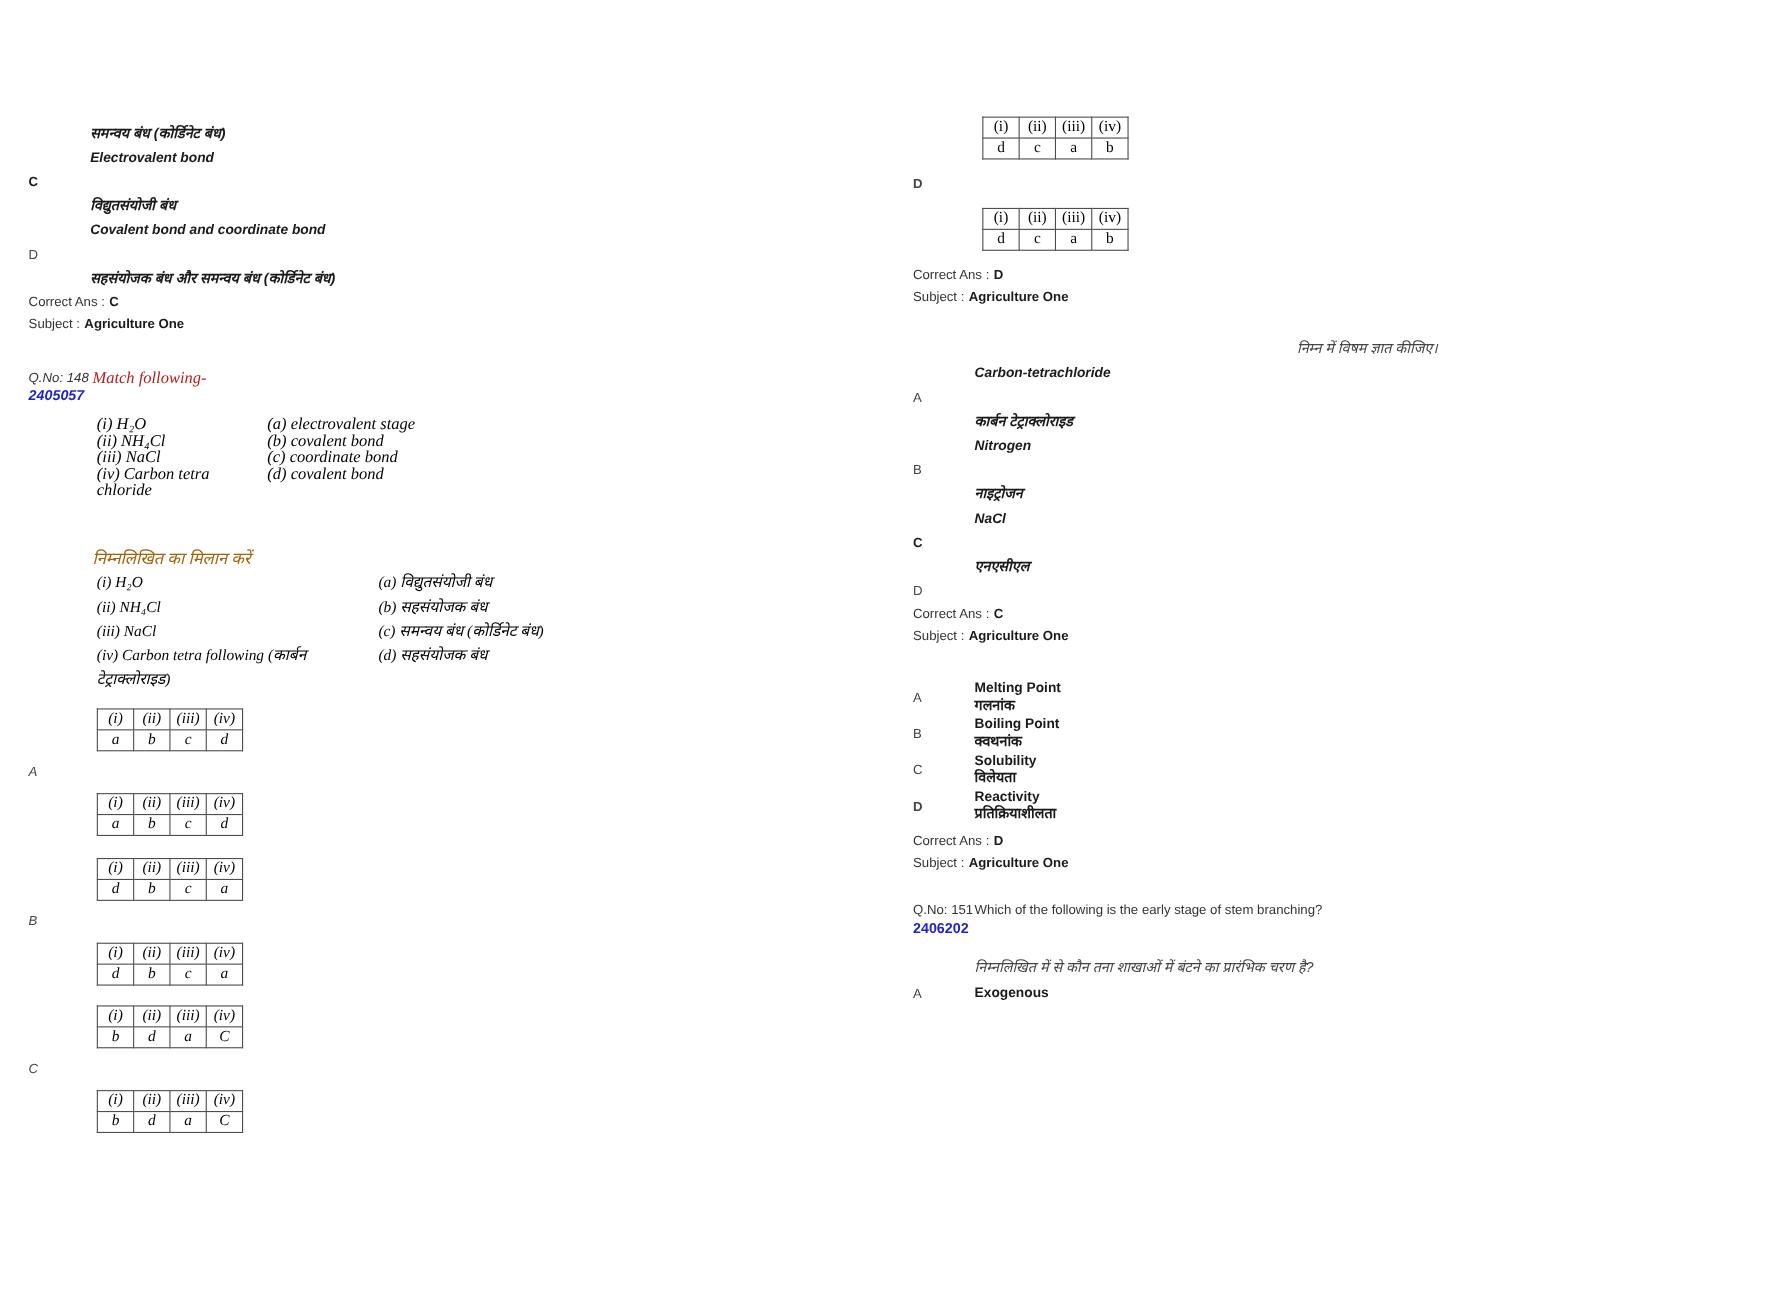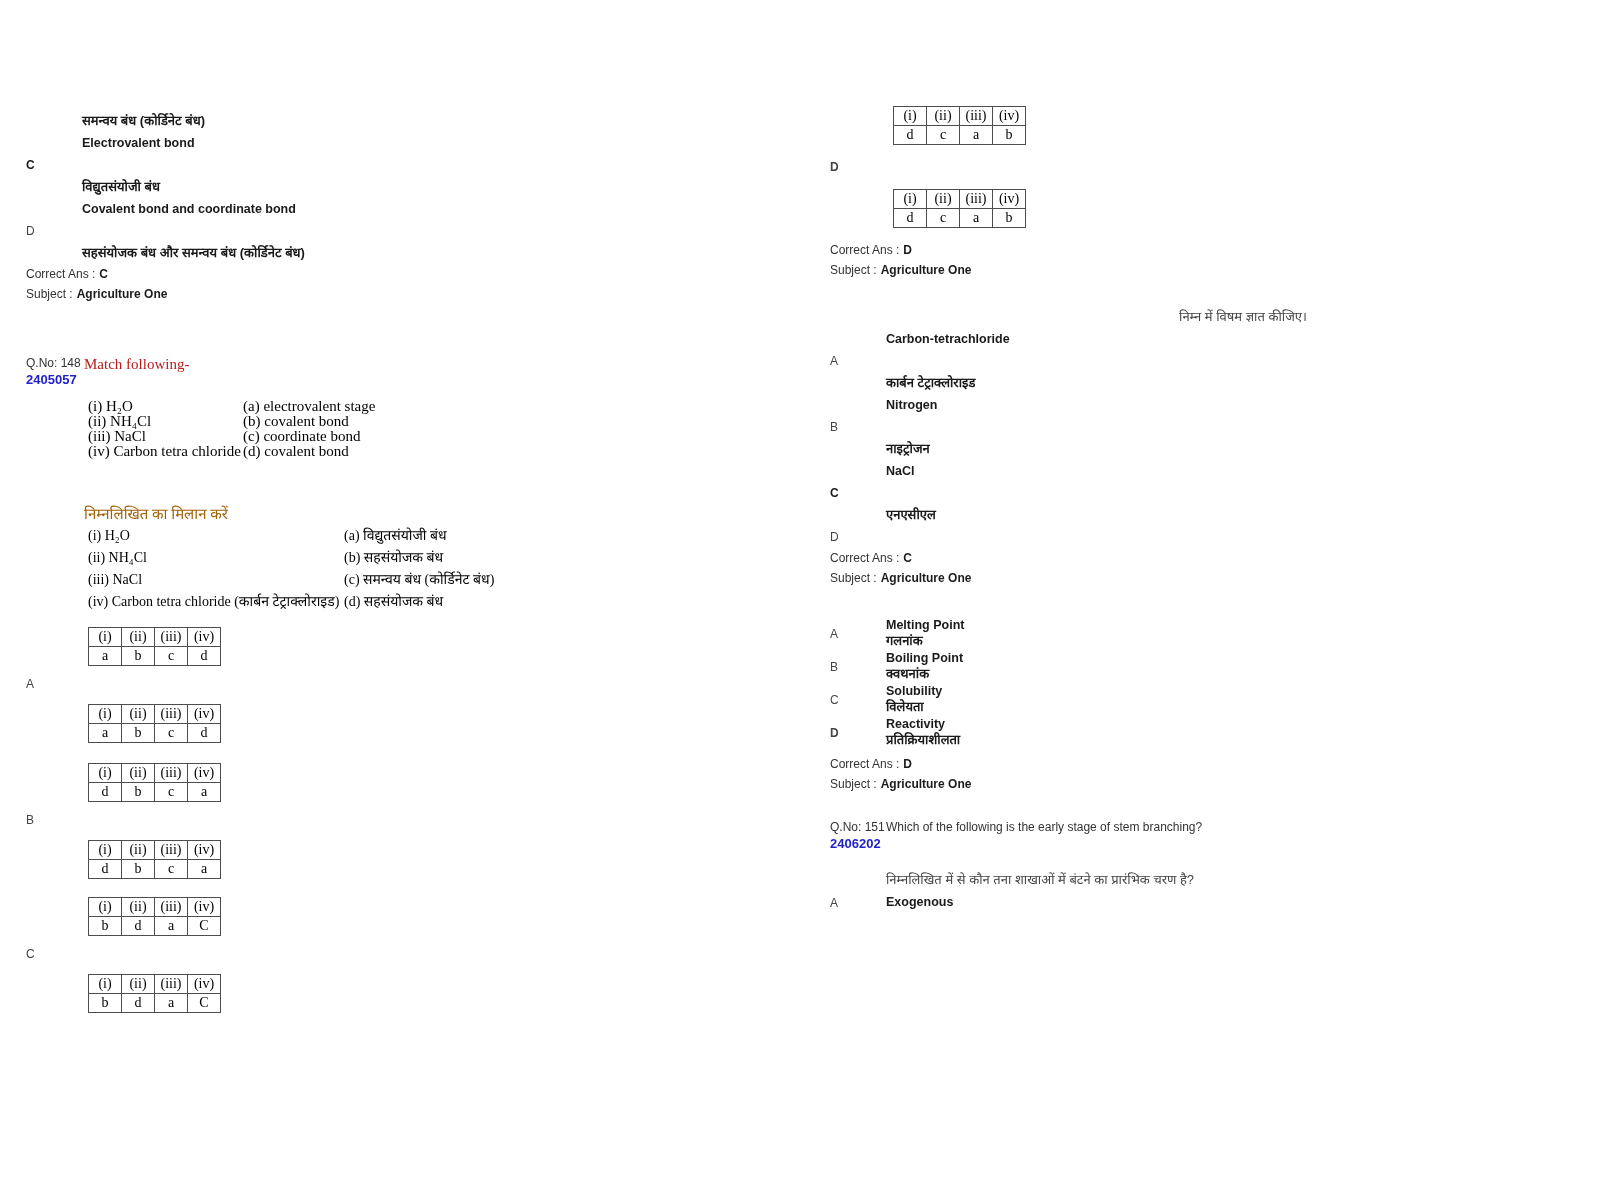--- a/index.html
+++ b/index.html
@@ -4,21 +4,21 @@
 <style>
   html,body{margin:0;padding:0;}
   body{background:#ffffff;font-family:"Liberation Sans",sans-serif;color:#333333;}
   .page{position:relative;width:1608px;height:1179px;background:#fff;overflow:hidden;}
   .col{position:absolute;top:0;}
   .col-left{left:26px;width:770px;}
   .col-right{left:830px;width:770px;}
   .tail{padding-top:110px;}
   .rtop{padding-top:106px;}
   .line{font-size:12px;line-height:22px;white-space:nowrap;color:#444;}
-  .ind{padding-left:56px;}
+  .ind{padding-left:56px;font-style:italic;}
   .hi{font-size:13px;}
   .b{font-weight:bold;color:#1a1a1a;}
   .en-opt{font-size:12.5px;}
   .meta{font-size:12px;line-height:20px;color:#333;white-space:nowrap;}
   .meta .val{font-weight:bold;color:#1a1a1a;margin-left:4px;}
   .qhead{display:flex;}
   .qhead-l{flex:0 0 58px;width:58px;}
   .col-right .qhead-l{flex:0 0 56px;width:56px;}
   .qno{font-size:12px;line-height:15px;color:#333;white-space:nowrap;}
   .qid{font-size:13px;line-height:18px;font-weight:bold;color:#2222cc;white-space:nowrap;}
@@ -31,21 +31,21 @@
   .match.hi2{font-size:14px;line-height:22px;}
   .match.hi2 .ml{width:256px;}
   .match-head-hi{margin:44px 0 0 58px;font-family:"Liberation Serif",serif;font-size:15px;line-height:22px;color:#a16207;}
   .tbls{margin-top:14px;}
   .qtable{border-collapse:collapse;margin-left:62px;font-family:"Liberation Serif",serif;font-size:14px;color:#000;}
   .col-right .qtable{margin-left:63px;}
   .qtable td{border:1px solid #4d4d4d;min-width:30px;height:18px;text-align:center;padding:0 1px;}
   .letter-line{font-size:12px;line-height:16px;margin:10px 0 12px 0;color:#444;}
   .gap20{margin-top:20px;}
   .gap18{margin-top:18px;}
-  .sec148{margin-top:52px;}
+  .sec148{margin-top:32px;font-style:italic;}
   .sec149{margin-top:26px;}
   .hq149{margin-top:18px;text-align:center;}
   .sec150{margin-top:30px;}
   .sec151{margin-top:26px;}
   .hq151{margin-top:16px;}
   .opt-row{display:flex;align-items:center;margin-top:2px;}
   .opt-row.first{margin-top:8px;}
   .opt-row .ltr{flex:0 0 56px;width:56px;font-size:12px;color:#444;}
   .opt-row .oen{font-size:12.5px;font-weight:bold;line-height:15px;color:#1a1a1a;white-space:nowrap;}
   .opt-row .ohi{font-size:13px;font-weight:bold;line-height:16px;color:#1a1a1a;white-space:nowrap;}
@@ -94,21 +94,21 @@
         </div>
       </div>
 
       <div class="match-head-hi">निम्नलिखित का मिलान करें</div>
 
       <div class="match hi2">
         <div class="ml">
           <div>(i)  H₂O</div>
           <div>(ii) NH₄Cl</div>
           <div>(iii) NaCl</div>
-          <div>(iv) Carbon tetra chloride (कार्बन टेट्राक्लोराइड)</div>
+          <div>(iv) Carbon tetra following (कार्बन टेट्राक्लोराइड)</div>
         </div>
         <div class="mr">
           <div>(a) विद्युतसंयोजी बंध</div>
           <div>(b) सहसंयोजक बंध</div>
           <div>(c) समन्वय बंध (कोर्डिनेट बंध)</div>
           <div>(d) सहसंयोजक बंध</div>
         </div>
       </div>
 
       <div class="tbls">

